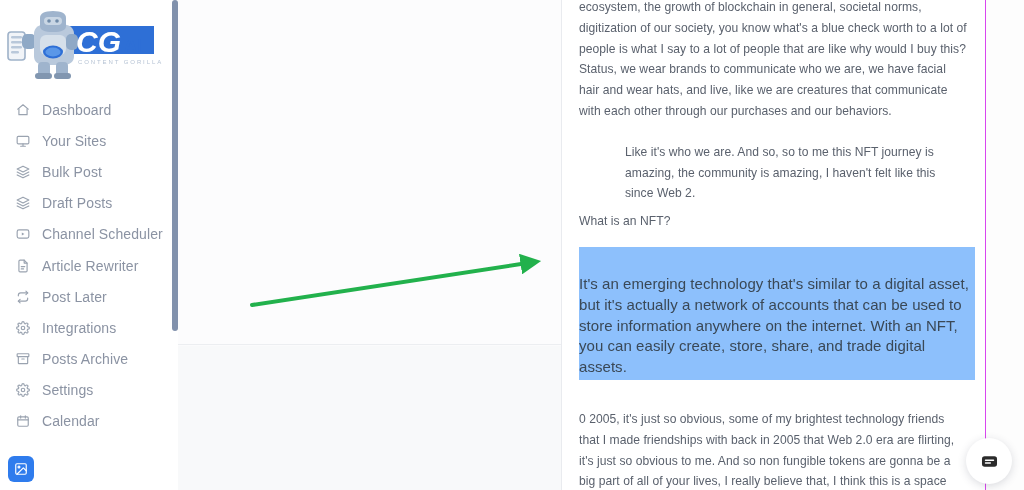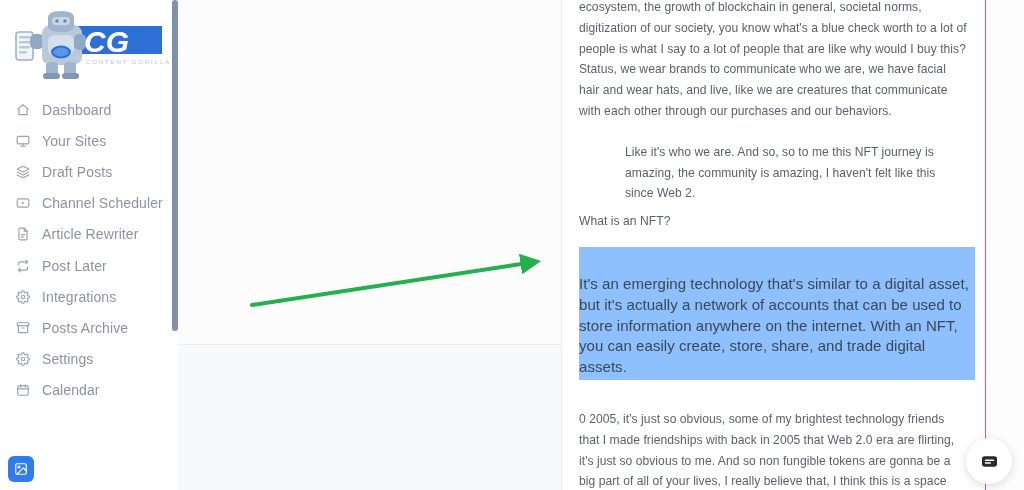--- a/index.html
+++ b/index.html
@@ -15,21 +15,20 @@
   .sidebar {
     width: 178px; height: 490px;
     background: #ffffff;
     position: relative;
     flex: 0 0 178px;
     overflow: hidden;
   }
   .logo-wrap {
     height: 92px;
     display: flex; align-items: center;
-    padding-left: 8px;
   }
   .logo {
     position: relative;
     width: 162px; height: 72px;
   }
   .logo svg { display:block; }
 
   .nav { padding-top: 2px; }
   .nav-item {
     display: flex; align-items: center;
@@ -231,20 +230,30 @@
       <div class="nav-item">
         <span class="ico">
           <svg width="14" height="14" viewBox="0 0 24 24" fill="none" stroke="currentColor" stroke-width="2" stroke-linecap="round" stroke-linejoin="round">
               <rect x="2" y="4" width="20" height="13" rx="2"></rect>
               <path d="M8 21h8M12 17v4"></path>
             </svg>
         </span>
         <span class="nav-label">Your Sites</span>
       </div>
 
+      <div class="nav-item">
+        <span class="ico">
+          <svg width="14" height="14" viewBox="0 0 24 24" fill="none" stroke="currentColor" stroke-width="2" stroke-linecap="round" stroke-linejoin="round">
+              <path d="M12 2 2 7l10 5 10-5-10-5z"></path>
+              <path d="M2 17l10 5 10-5"></path>
+              <path d="M2 12l10 5 10-5"></path>
+            </svg>
+        </span>
+        <span class="nav-label">Bulk Post</span>
+      </div>
 
       <div class="nav-item">
         <span class="ico">
           <svg width="14" height="14" viewBox="0 0 24 24" fill="none" stroke="currentColor" stroke-width="2" stroke-linecap="round" stroke-linejoin="round">
               <path d="M12 2 2 7l10 5 10-5-10-5z"></path>
               <path d="M2 17l10 5 10-5"></path>
               <path d="M2 12l10 5 10-5"></path>
             </svg>
         </span>
         <span class="nav-label">Draft Posts</span>

